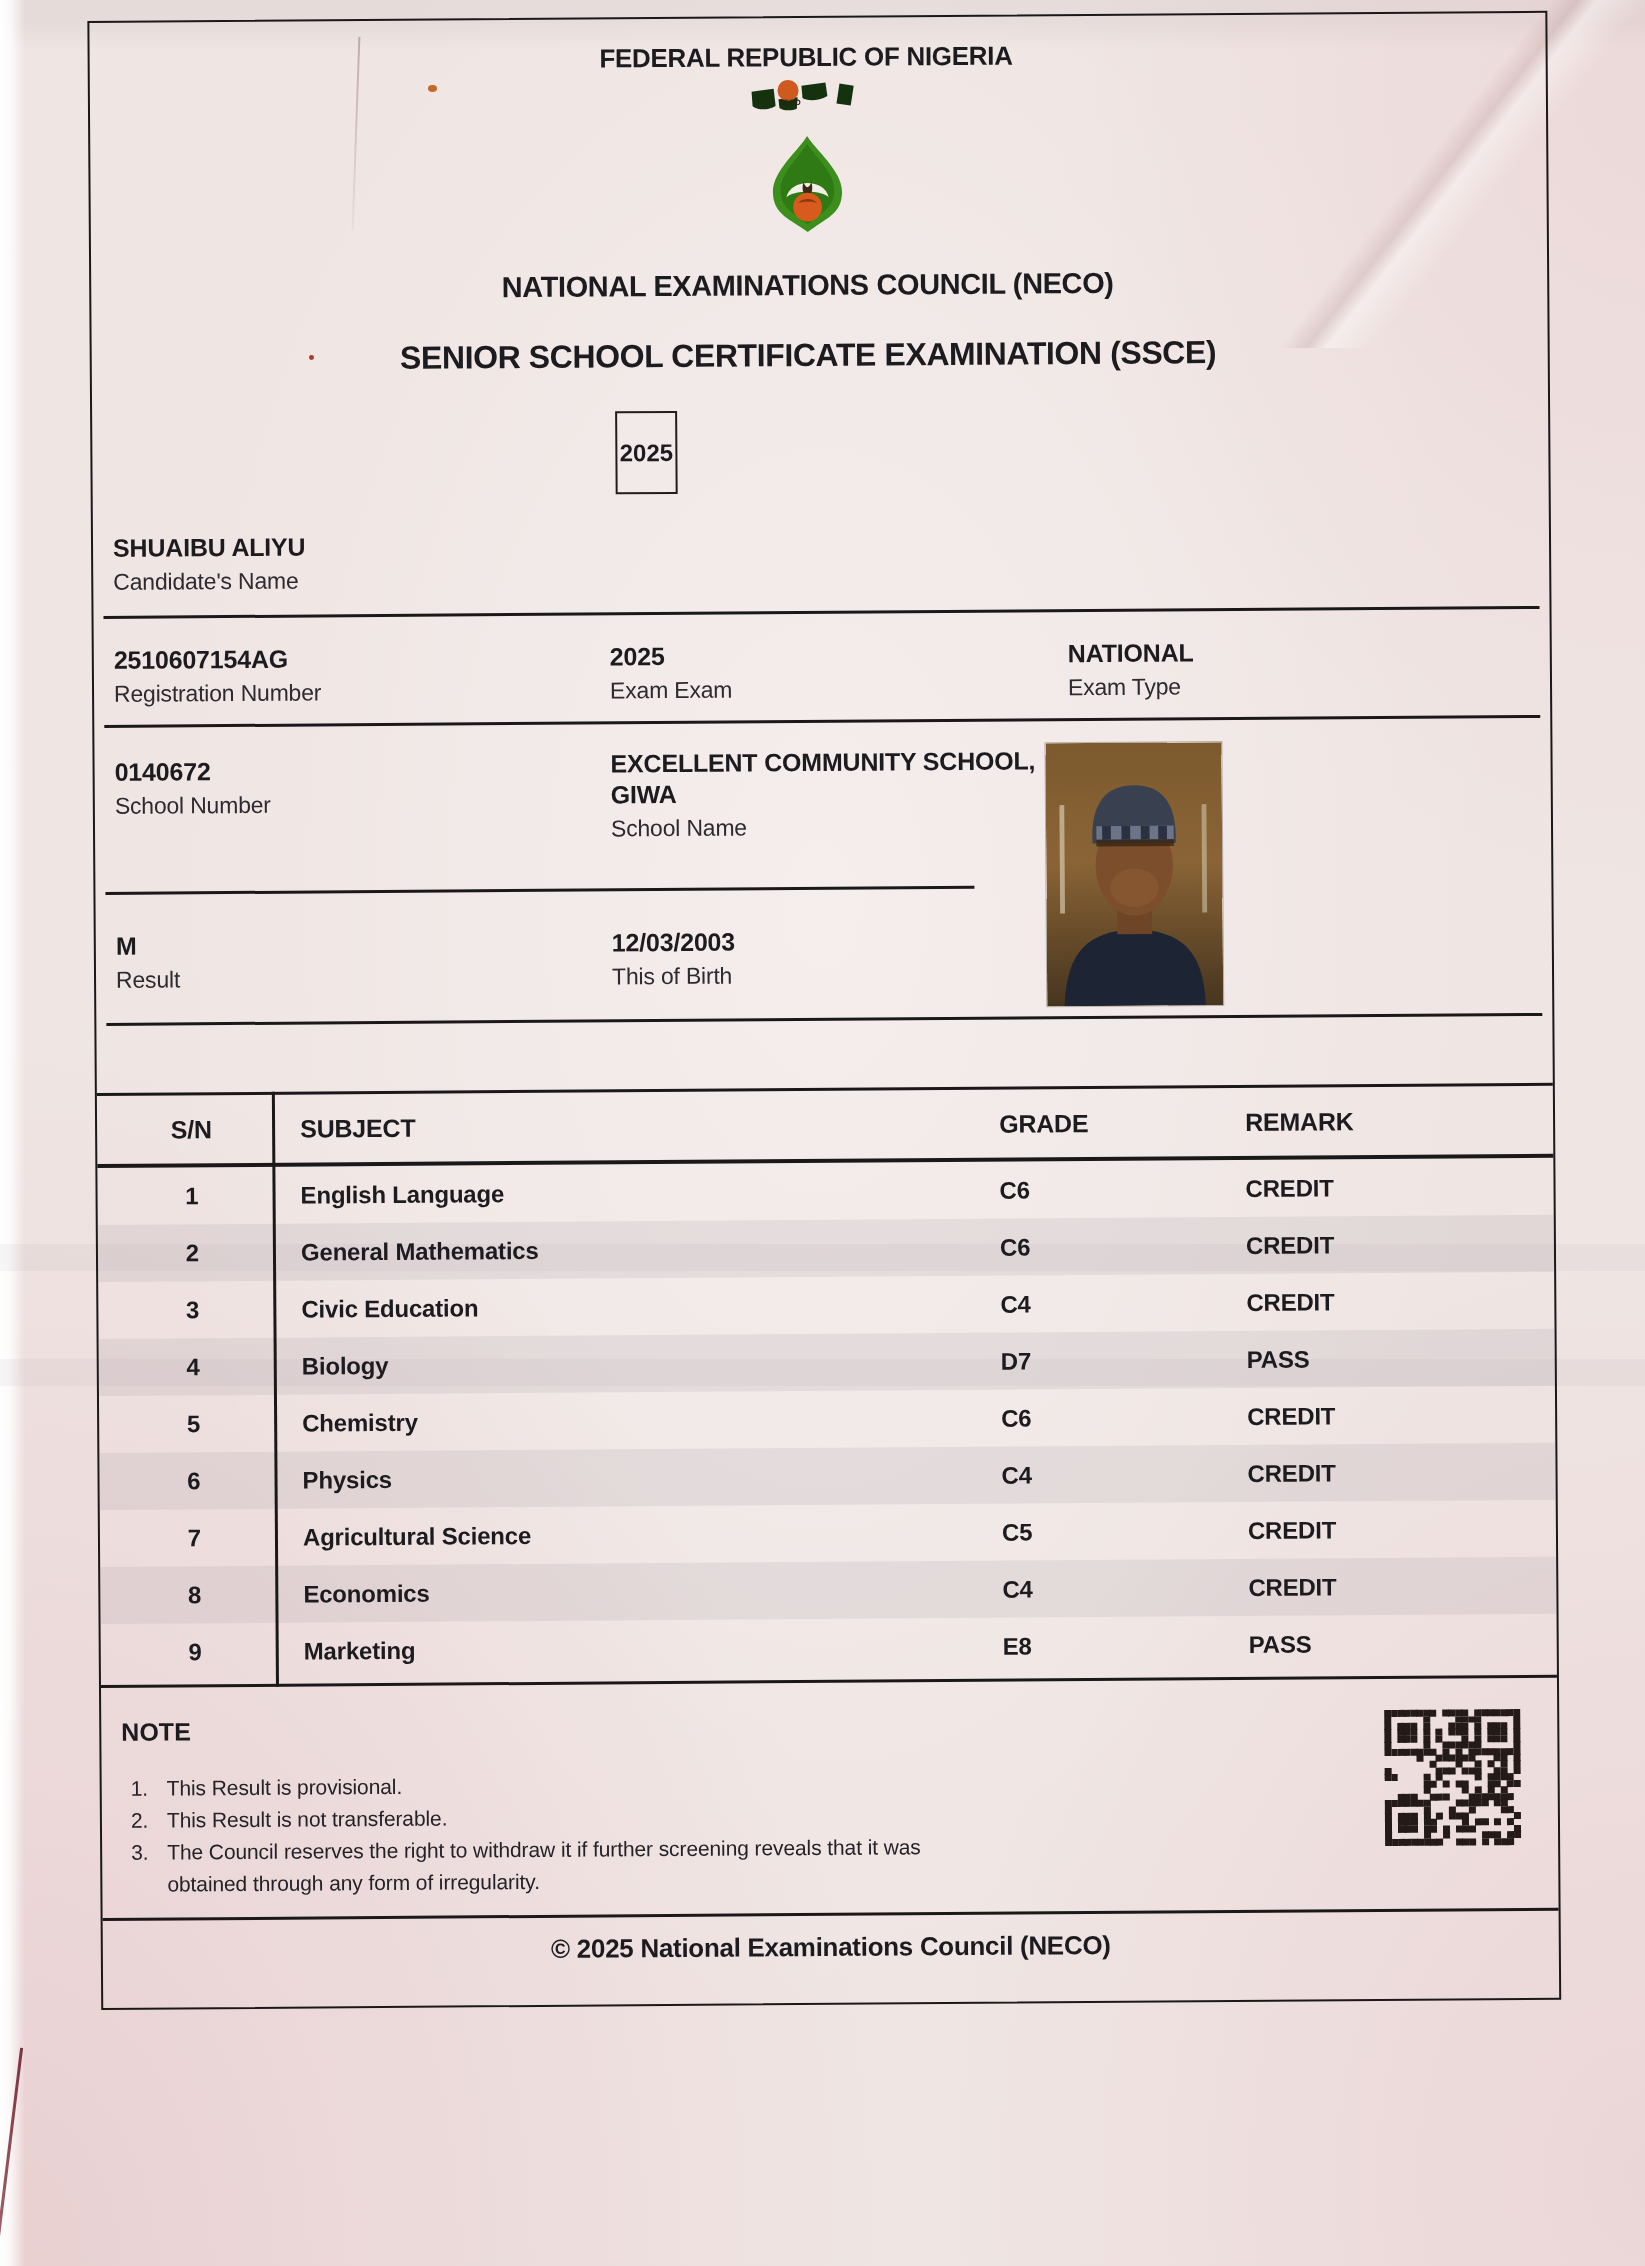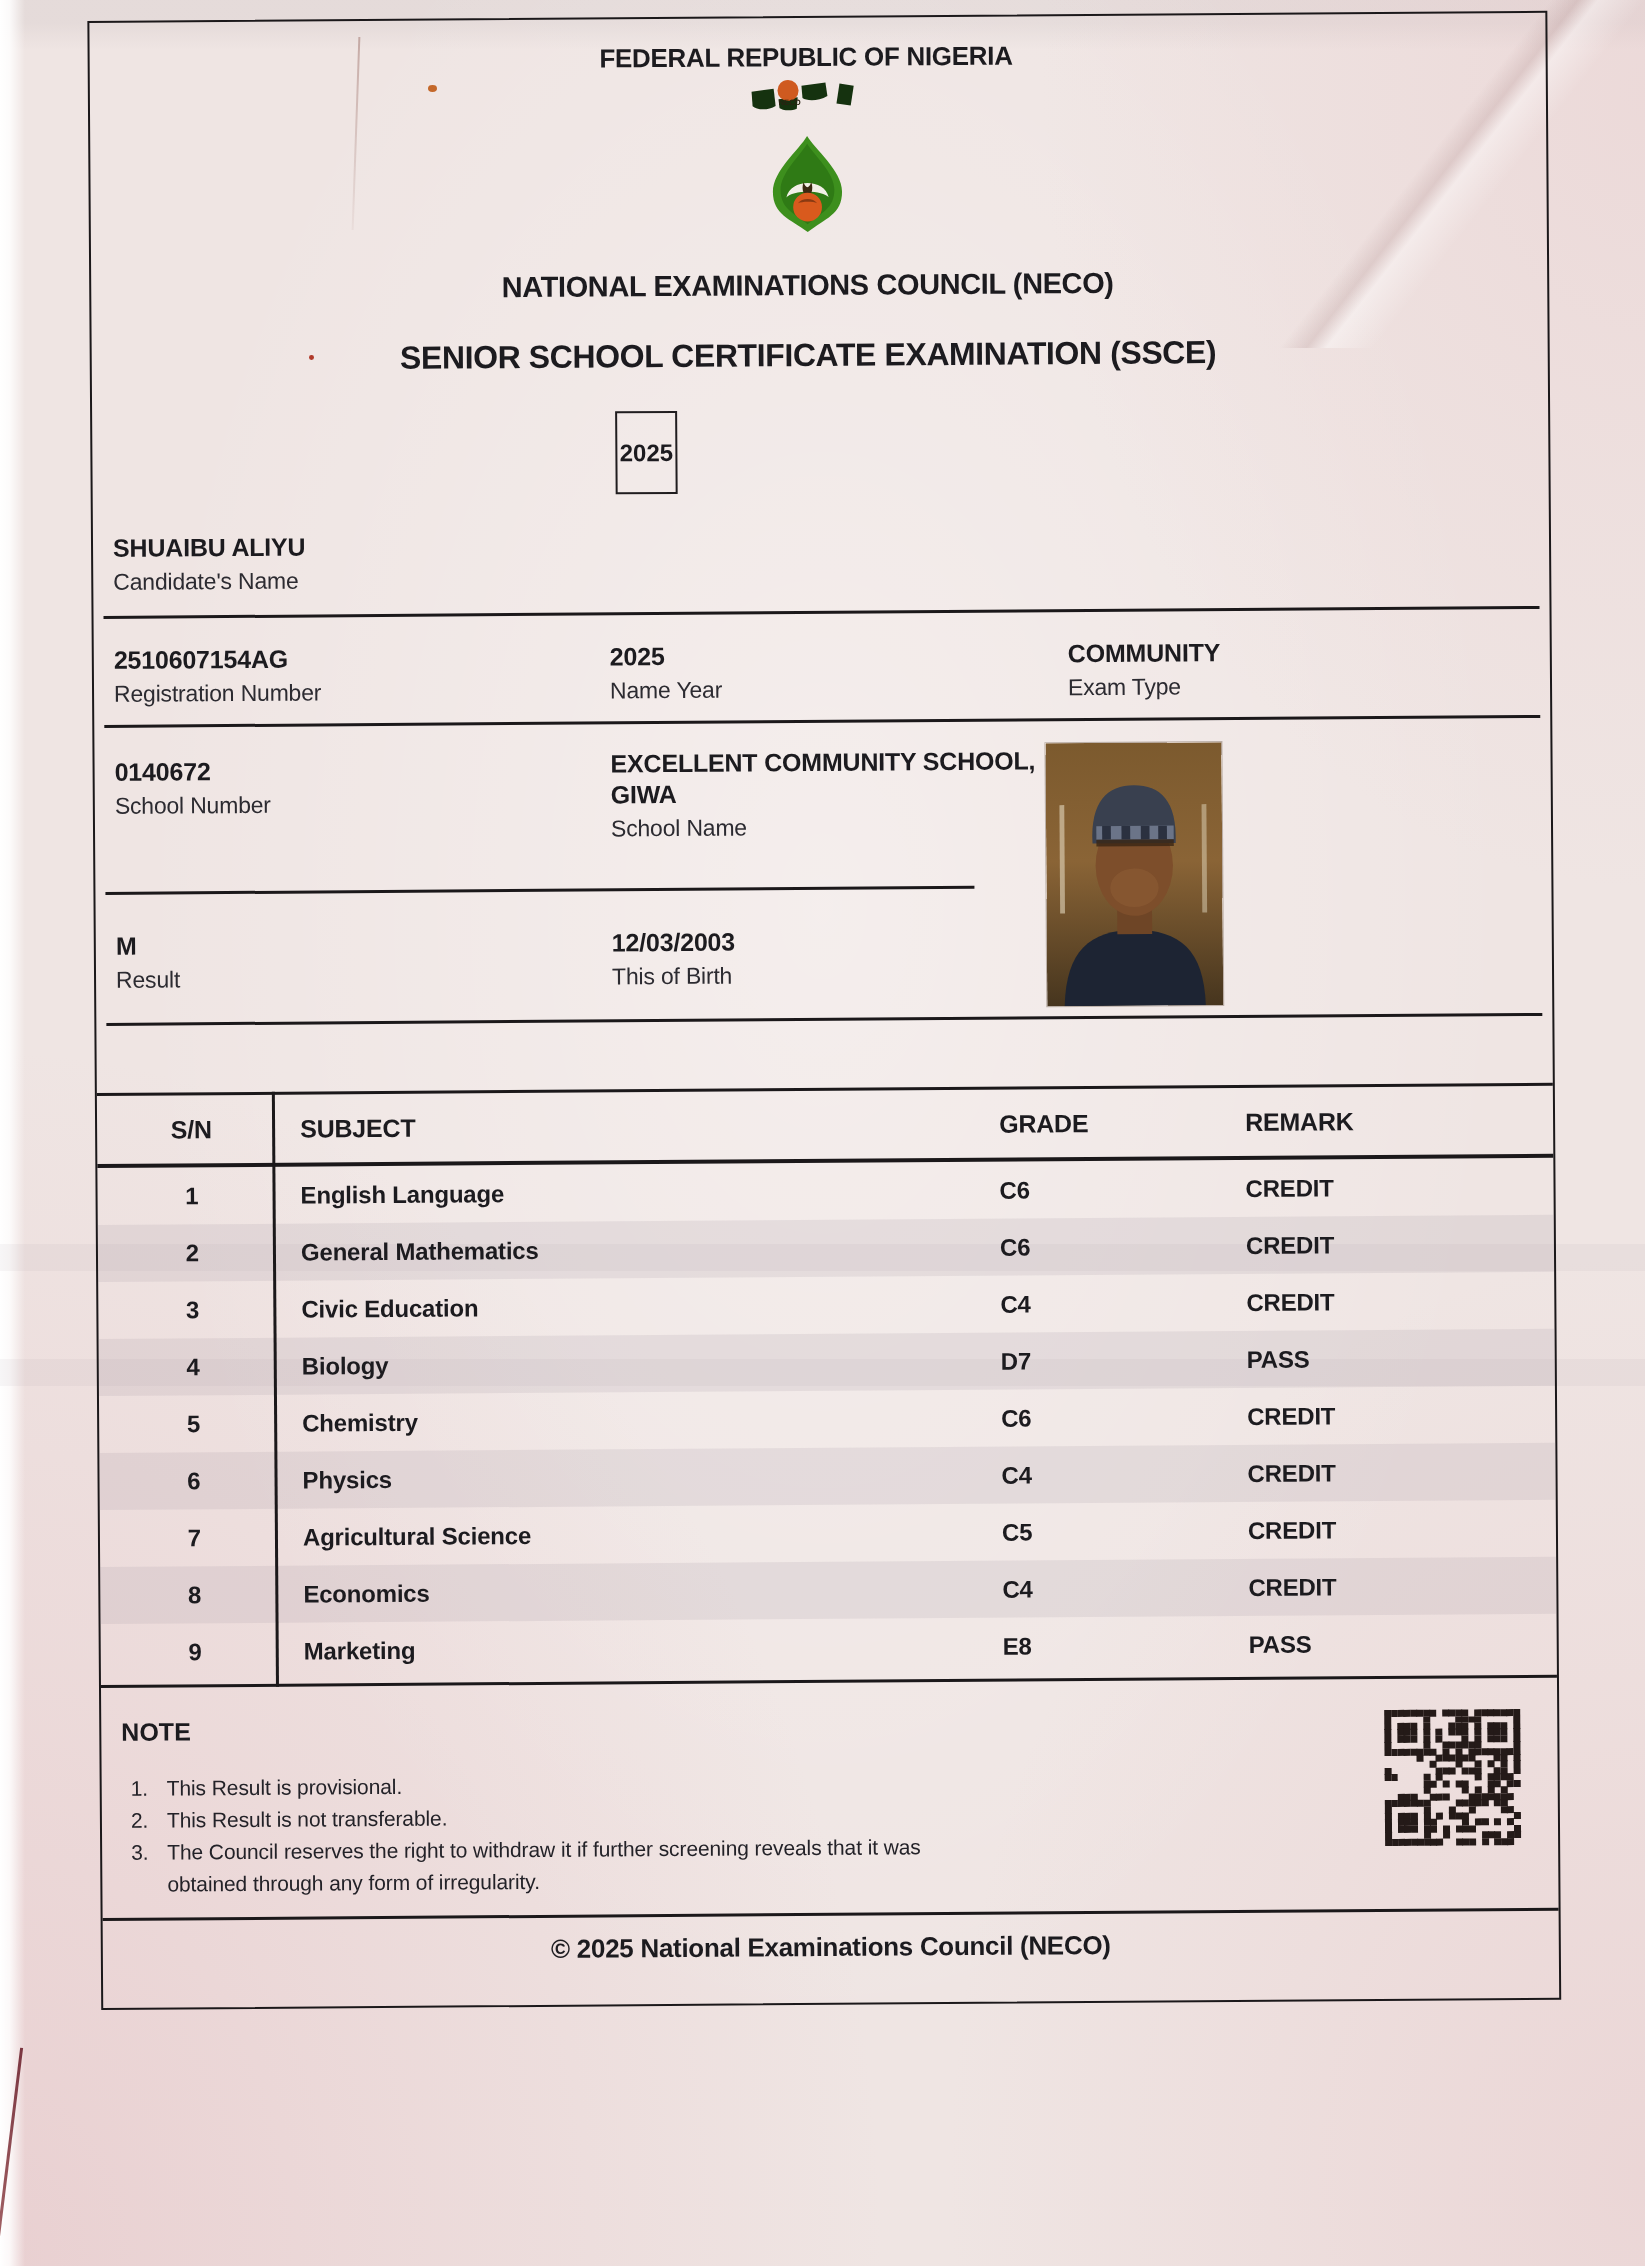--- a/index.html
+++ b/index.html
@@ -120,24 +120,24 @@
     <div class="lab">Candidate's Name</div>
   </div>
   <div class="hline" style="left:9.7px;right:9.7px;top:593px;"></div>
 
   <div class="fld" style="left:20px;top:622px;">
     <div class="val">2510607154AG</div>
     <div class="lab">Registration Number</div>
   </div>
   <div class="fld" style="left:516px;top:622px;">
     <div class="val">2025</div>
-    <div class="lab">Name Year</div>
+    <div class="lab">Exam Exam</div>
   </div>
   <div class="fld" style="left:974px;top:622px;">
-    <div class="val">COMMUNITY</div>
+    <div class="val">NATIONAL</div>
     <div class="lab">Exam Type</div>
   </div>
   <div class="hline" style="left:9.7px;right:9.7px;top:702px;"></div>
 
   <div class="fld" style="left:20px;top:734px;">
     <div class="val">0140672</div>
     <div class="lab">School Number</div>
   </div>
   <div class="fld" style="left:516px;top:729px;">
     <div class="val">EXCELLENT COMMUNITY SCHOOL,</div>

